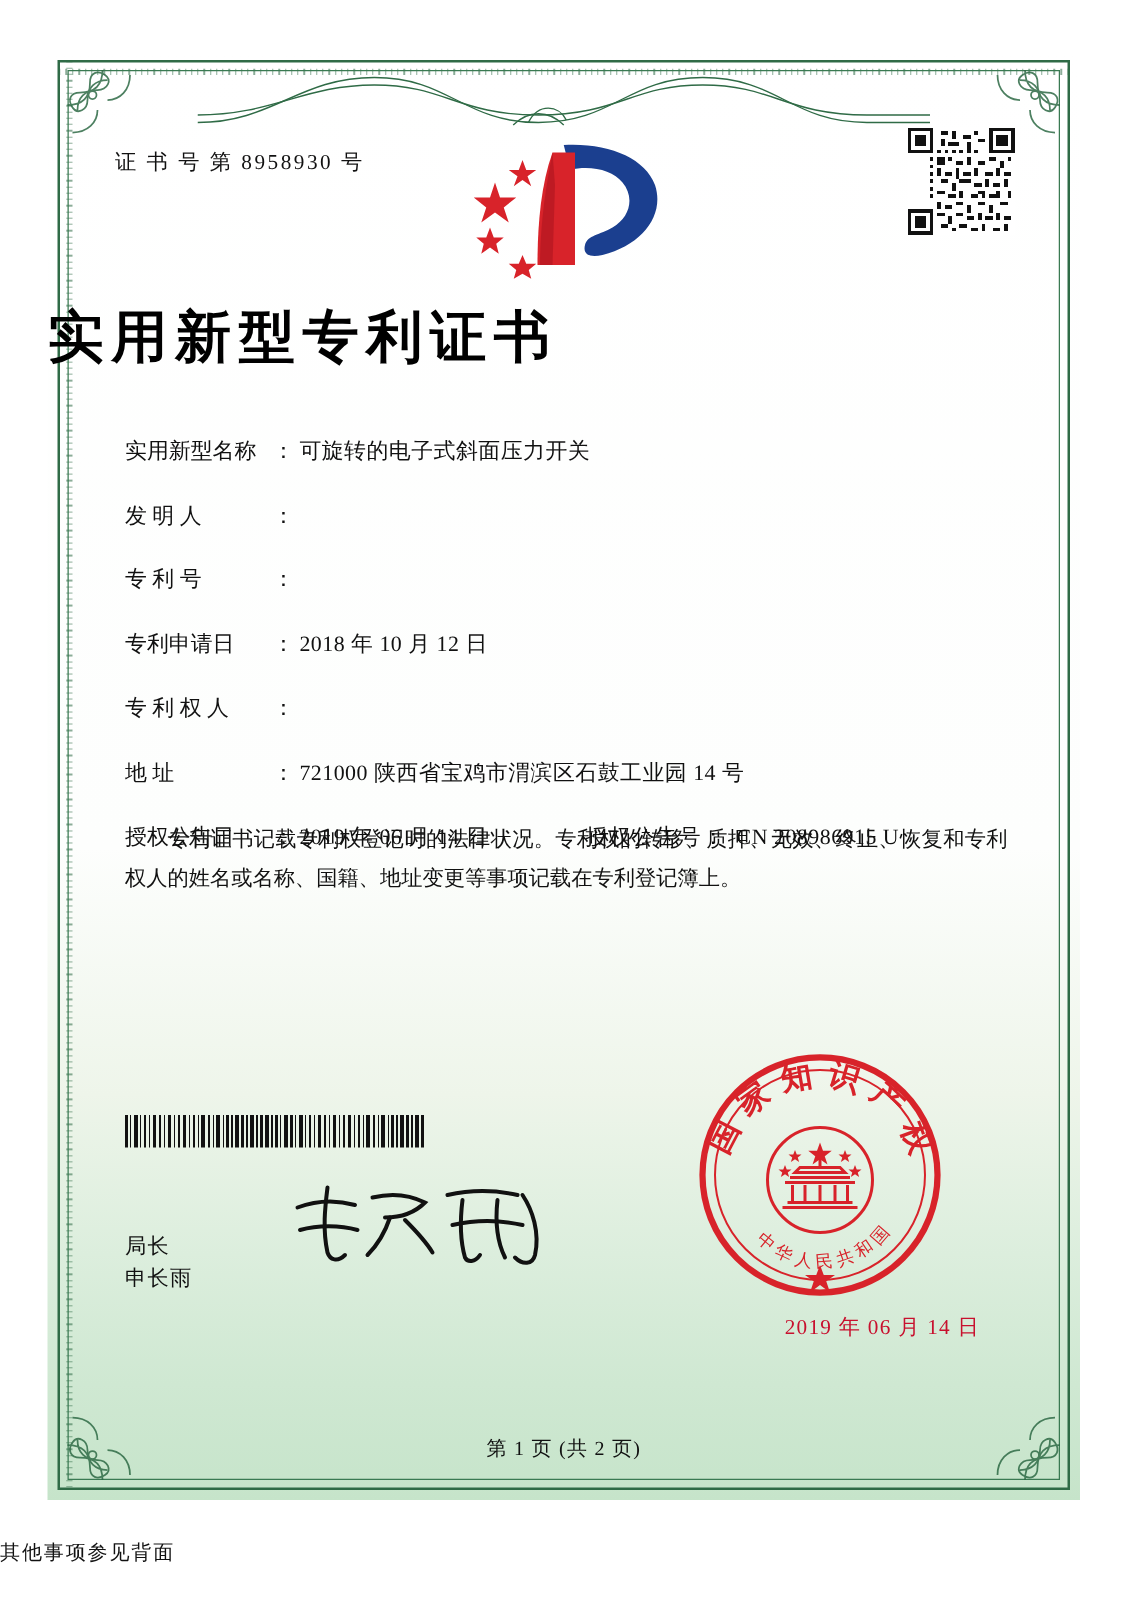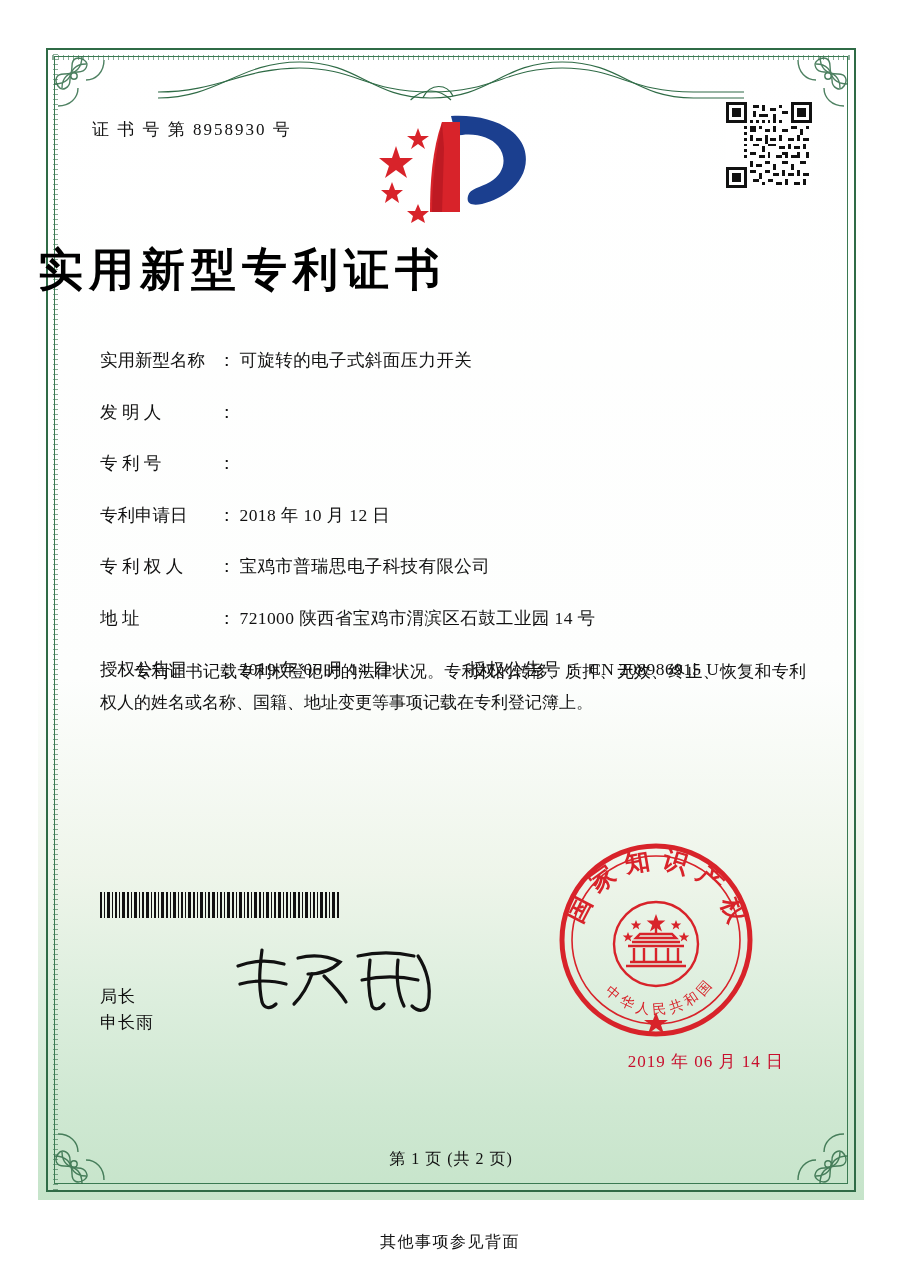--- a/index.html
+++ b/index.html
@@ -228,21 +228,20 @@
     text-align: center;
     font-size: 16px;
     color: #111;
     letter-spacing: 1px;
   }
 
   .footnote {
     position: absolute;
     left: 0; right: 0;
     top: 1232px;
-    text-align: center;
     font-size: 16px;
     color: #111;
     letter-spacing: 1.5px;
   }
 </style>
 </head>
 <body>
 
 <div id="certificate">
 
@@ -459,21 +458,20 @@
       </div>
       <div class="field-colon">：</div>
       <div class="field-value">2018 年 10 月 12 日</div>
     </div>
 
     <div class="field-row">
       <div class="field-label">
         <span>专 利 权 人</span>
       </div>
       <div class="field-colon">：</div>
-      <div class="field-value">宝鸡市普瑞思电子科技有限公司</div>
     </div>
 
     <div class="field-row">
       <div class="field-label">
         <span>地 址</span>
       </div>
       <div class="field-colon">：</div>
       <div class="field-value">721000  陕西省宝鸡市渭滨区石鼓工业园 14 号</div>
     </div>
 

